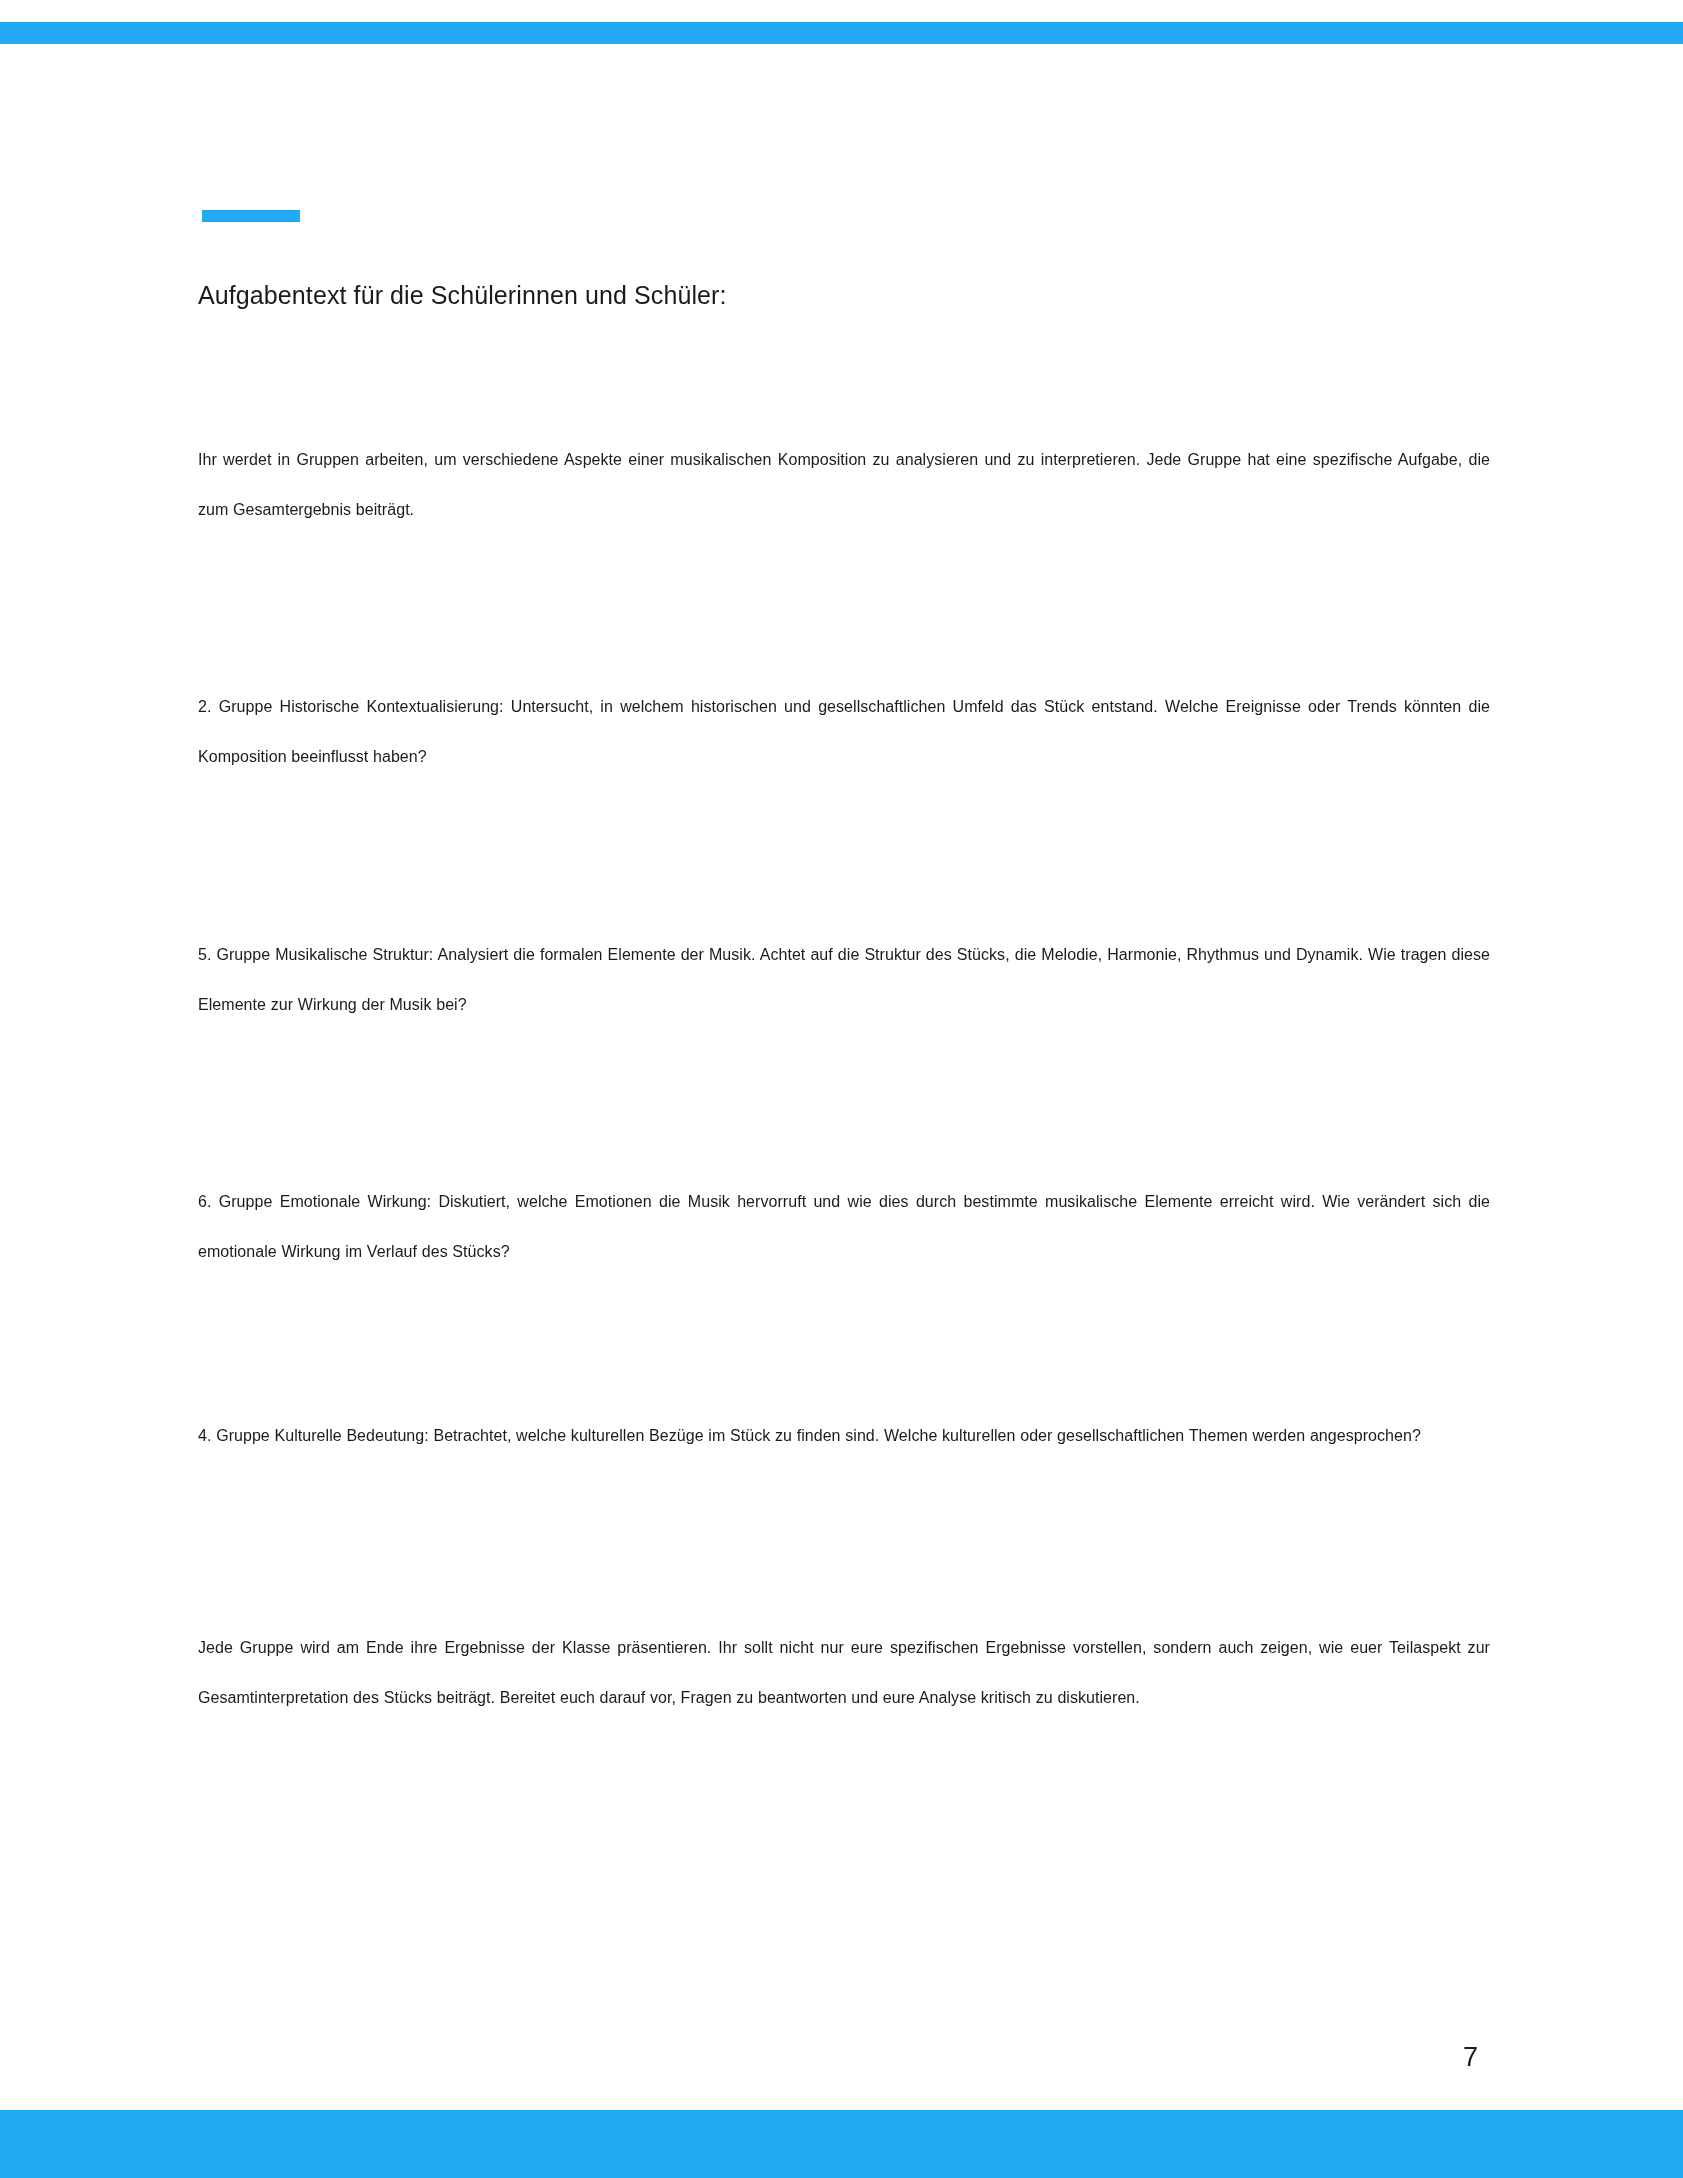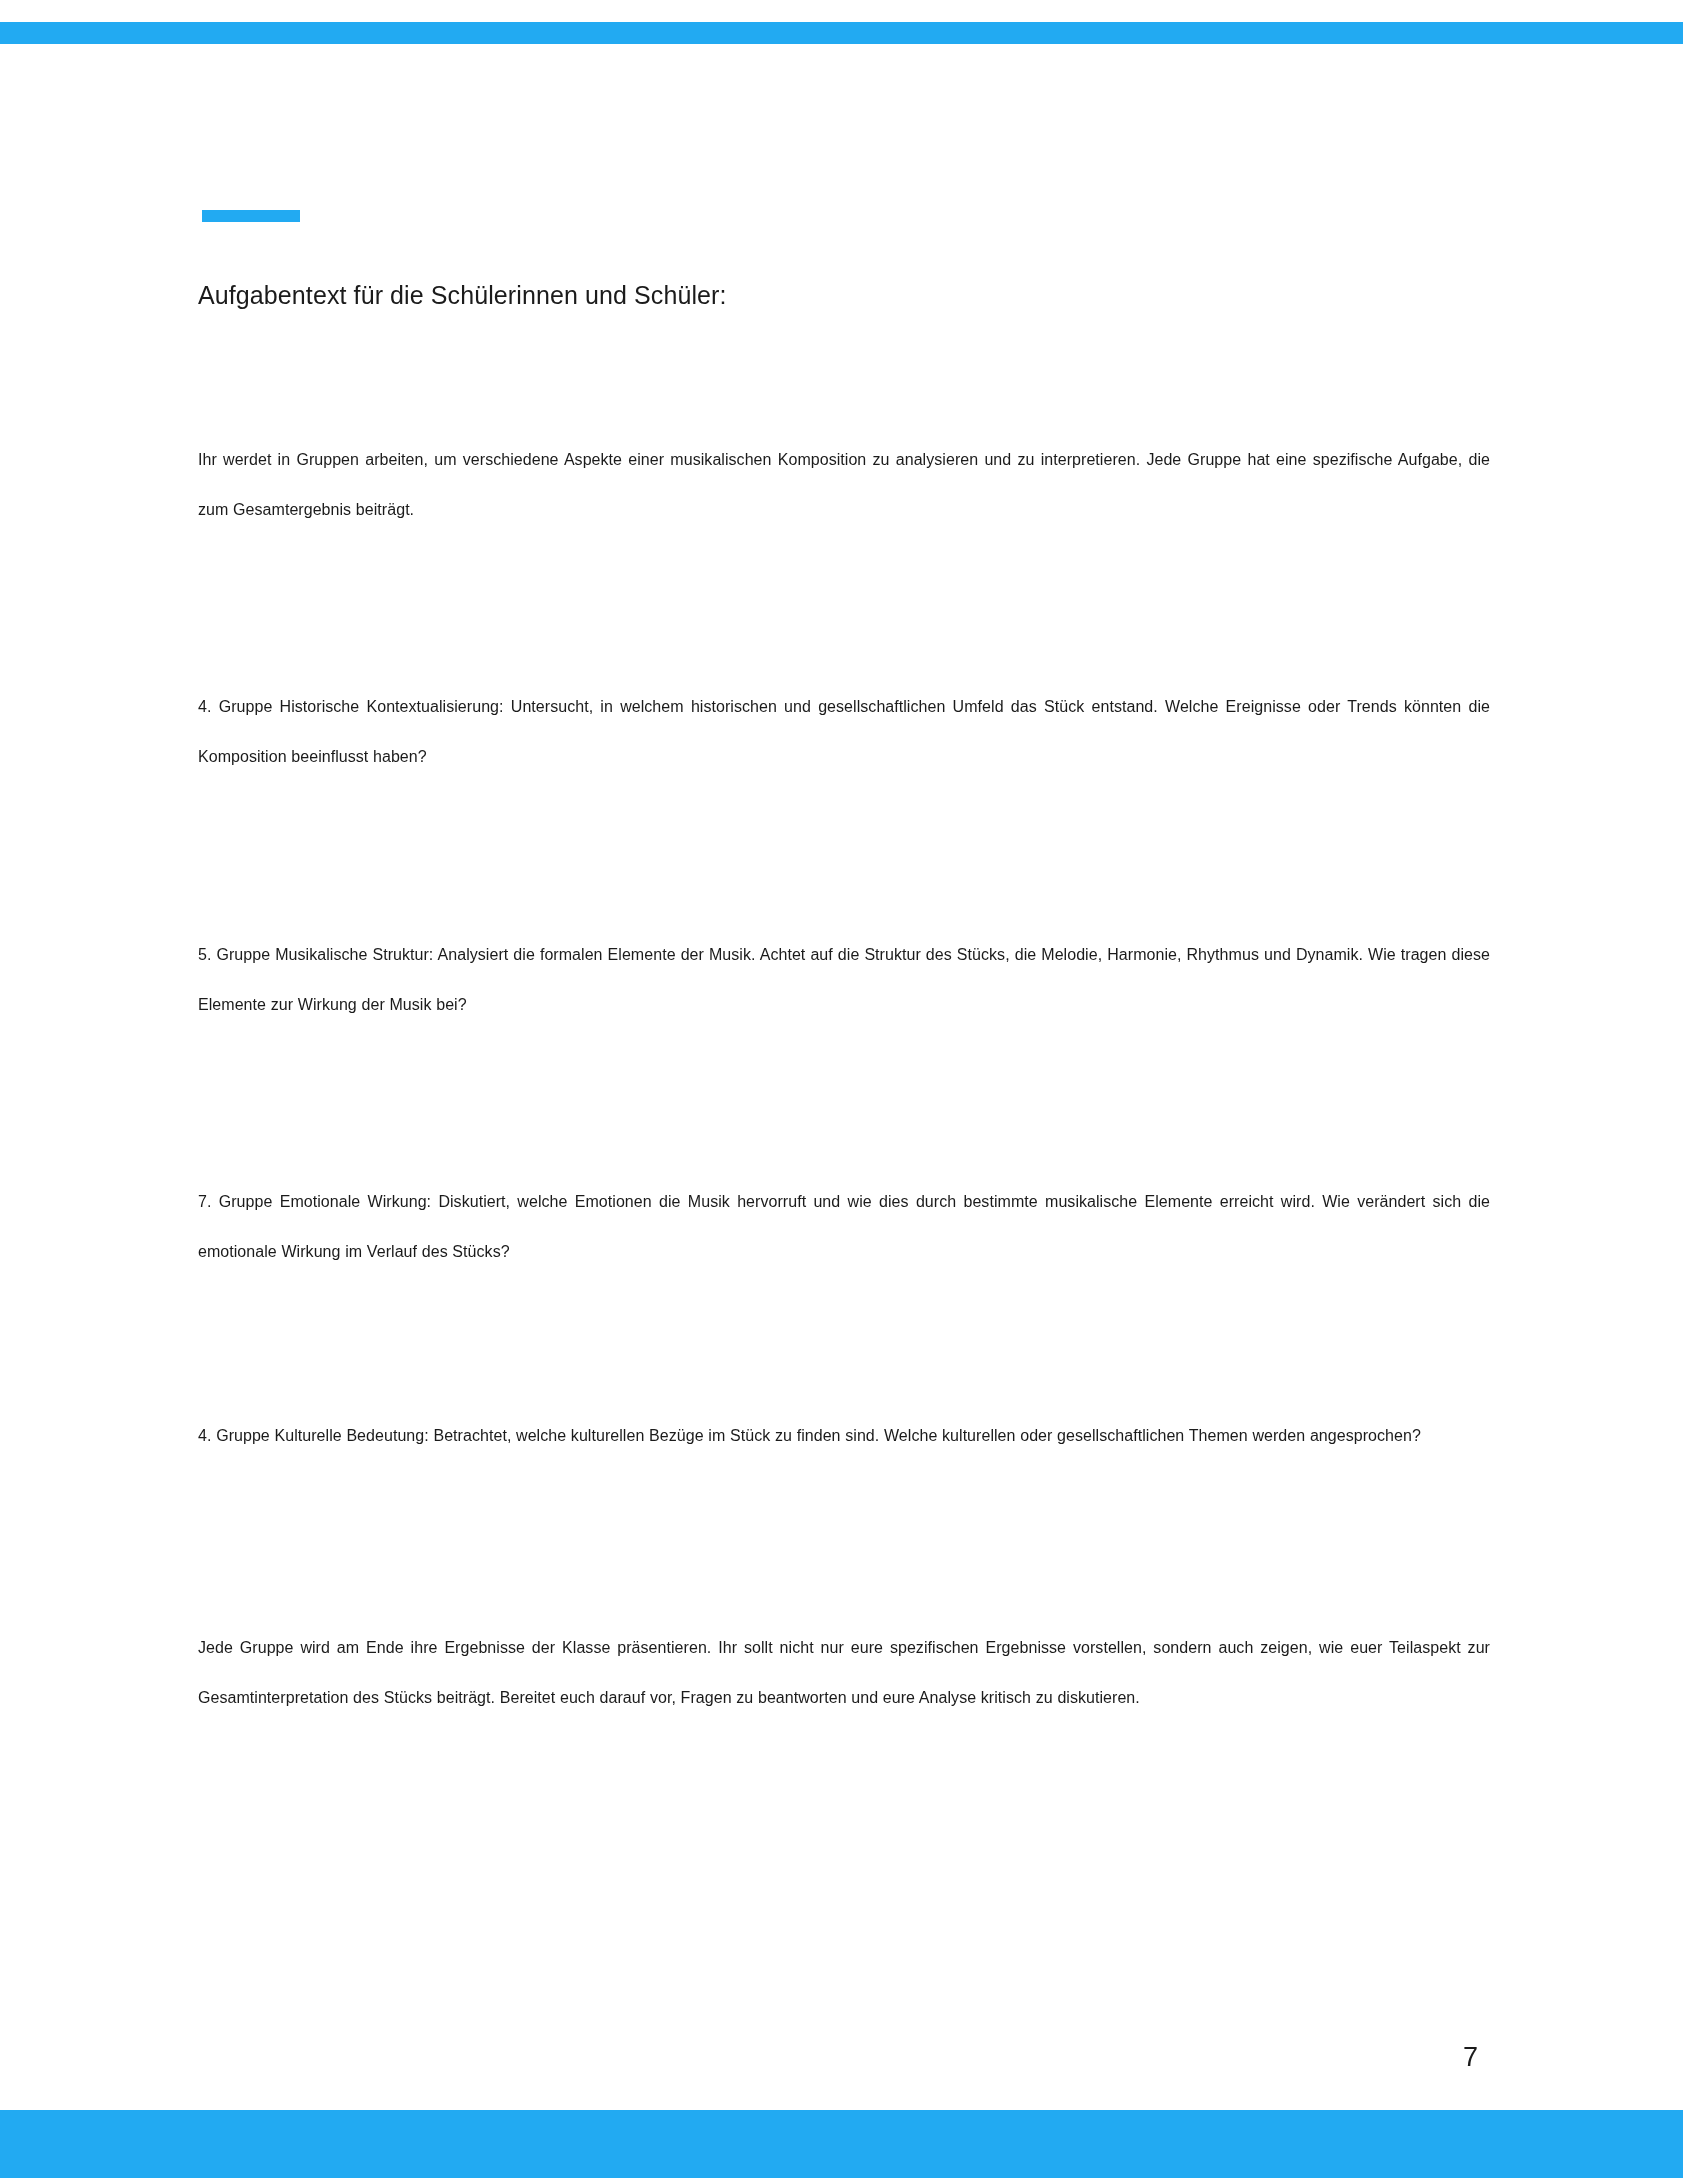--- a/index.html
+++ b/index.html
@@ -124,29 +124,29 @@
 
   <div class="content">
 
     <h1 class="doc-heading">Aufgabentext für die Schülerinnen und Schüler:</h1>
 
     <div class="body-block p-intro">
       <p class="body-par">Ihr werdet in Gruppen arbeiten, um verschiedene Aspekte einer musikalischen Komposition zu analysieren und zu interpretieren. Jede Gruppe hat eine spezifische Aufgabe, die zum Gesamtergebnis beiträgt.</p>
     </div>
 
     <div class="body-block p-g1">
-      <p class="body-par">4. Gruppe Historische Kontextualisierung: Untersucht, in welchem historischen und gesellschaftlichen Umfeld das Stück entstand. Welche Ereignisse oder Trends könnten die Komposition beeinflusst haben?</p>
+      <p class="body-par">2. Gruppe Historische Kontextualisierung: Untersucht, in welchem historischen und gesellschaftlichen Umfeld das Stück entstand. Welche Ereignisse oder Trends könnten die Komposition beeinflusst haben?</p>
     </div>
 
     <div class="body-block p-g2">
       <p class="body-par">5. Gruppe Musikalische Struktur: Analysiert die formalen Elemente der Musik. Achtet auf die Struktur des Stücks, die Melodie, Harmonie, Rhythmus und Dynamik. Wie tragen diese Elemente zur Wirkung der Musik bei?</p>
     </div>
 
     <div class="body-block p-g3">
-      <p class="body-par">7. Gruppe Emotionale Wirkung: Diskutiert, welche Emotionen die Musik hervorruft und wie dies durch bestimmte musikalische Elemente erreicht wird. Wie verändert sich die emotionale Wirkung im Verlauf des Stücks?</p>
+      <p class="body-par">6. Gruppe Emotionale Wirkung: Diskutiert, welche Emotionen die Musik hervorruft und wie dies durch bestimmte musikalische Elemente erreicht wird. Wie verändert sich die emotionale Wirkung im Verlauf des Stücks?</p>
     </div>
 
     <div class="body-block p-g4">
       <p class="body-par">4. Gruppe Kulturelle Bedeutung: Betrachtet, welche kulturellen Bezüge im Stück zu finden sind. Welche kulturellen oder gesellschaftlichen Themen werden angesprochen?</p>
     </div>
 
     <div class="body-block p-outro">
       <p class="body-par">Jede Gruppe wird am Ende ihre Ergebnisse der Klasse präsentieren. Ihr sollt nicht nur eure spezifischen Ergebnisse vorstellen, sondern auch zeigen, wie euer Teilaspekt zur Gesamtinterpretation des Stücks beiträgt. Bereitet euch darauf vor, Fragen zu beantworten und eure Analyse kritisch zu diskutieren.</p>
     </div>
 

